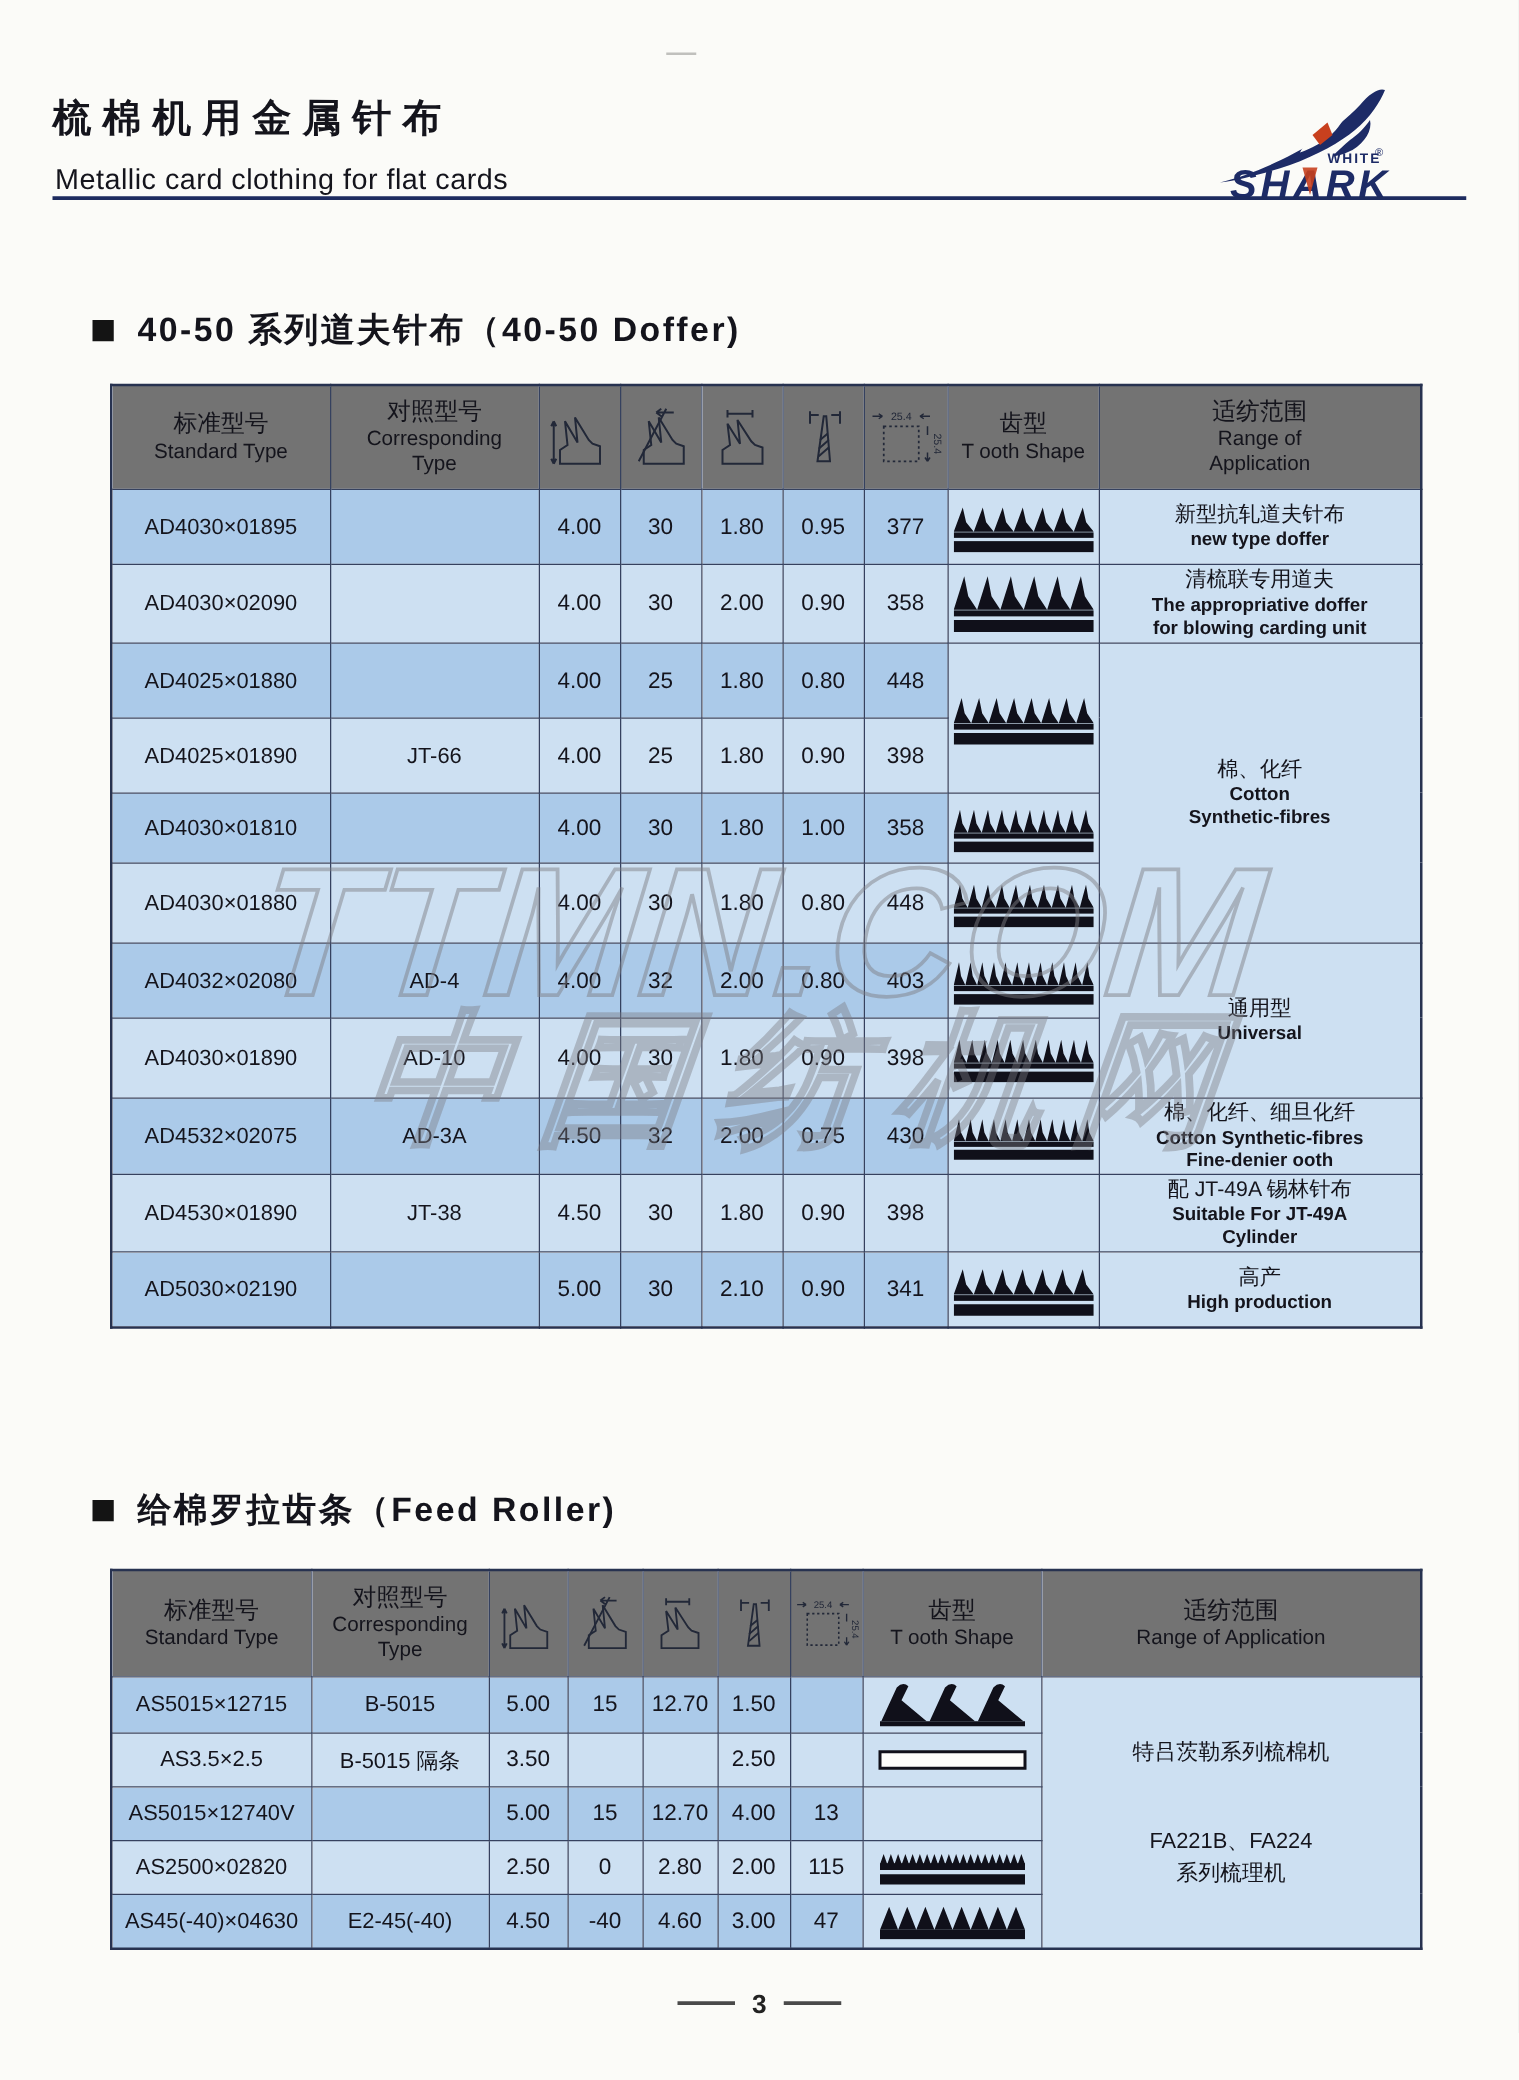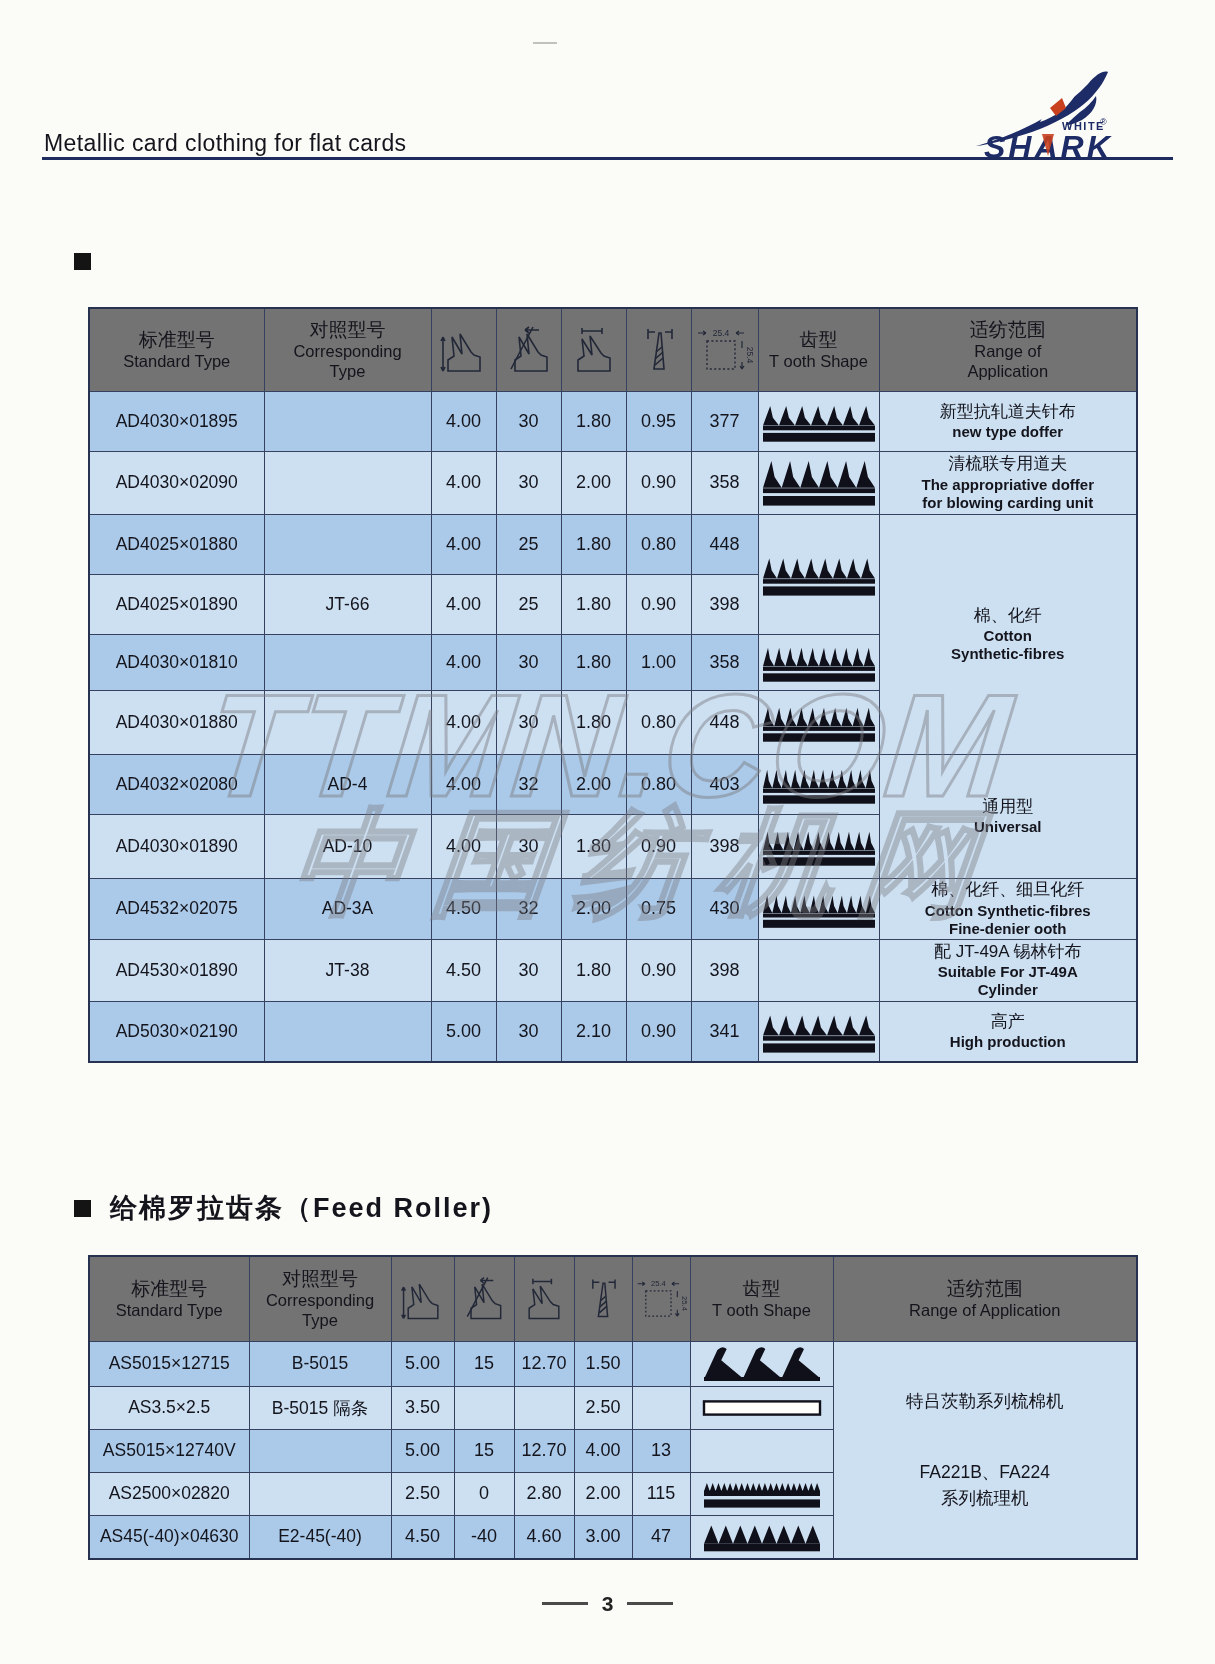--- a/index.html
+++ b/index.html
@@ -51,35 +51,36 @@
   .footer .dash{display:inline-block;width:46px;height:3px;background:#4a4a4a;vertical-align:6px;margin:0 14px;}
   .footer .pnum{display:inline-block;font-size:21px;font-weight:bold;color:#222;}
 </style>
 </head>
 <body>
 
 <div class="page">
 
   <div class="top-artifact"></div>
 
+  <div class="hd-title">梳棉机用金属针布</div>
   <div class="hd-sub">Metallic card clothing for flat cards</div>
   <svg class="logo" viewBox="0 0 160 95">
     <path d="M14,78 C46,70 96,48 126,16 C134,6 142,2 146,4 C142,14 134,26 122,36 C110,46 92,56 70,64 C52,70 30,76 14,78 Z" fill="#1d2b66"></path>
     <path d="M96,34 C102,26 110,22 116,22 C112,30 106,38 98,44 C92,48 84,52 78,54 C82,46 89,40 96,34 Z" fill="#fbfbf8"></path>
     <path d="M88,40 L100,30 L104,40 L94,48 Z" fill="#c8401e"></path>
     <path d="M118,44 C124,40 130,34 134,28 C136,36 130,46 120,52 C114,55 108,57 104,57 C108,53 113,48 118,44 Z" fill="#1d2b66"></path>
     <text x="100" y="62" font-size="11" letter-spacing="1.5" fill="#1d2b66" font-weight="bold">WHITE</text>
     <text x="138" y="57" font-size="9" fill="#1d2b66">®</text>
     <text x="22" y="90" font-size="32" font-weight="bold" font-style="italic" letter-spacing="3" fill="#1d2b66">SHARK</text>
     <path d="M80,66 L92,66 L86,88 Z" fill="#c8401e" opacity="0.9"></path>
   </svg>
   <div class="hd-rule"></div>
 
   <div class="sec sec1">
-    <span class="sq"></span>
+    <span class="sq"></span><span>40-50 系列道夫针布（40-50 Doffer)</span>
   </div>
 
   <table class="tbl tbl1">
     <colgroup>
       <col style="width:175px">
         <col style="width:167px">
         <col style="width:65px">
         <col style="width:65px">
       <col style="width:65px">
         <col style="width:65px">

